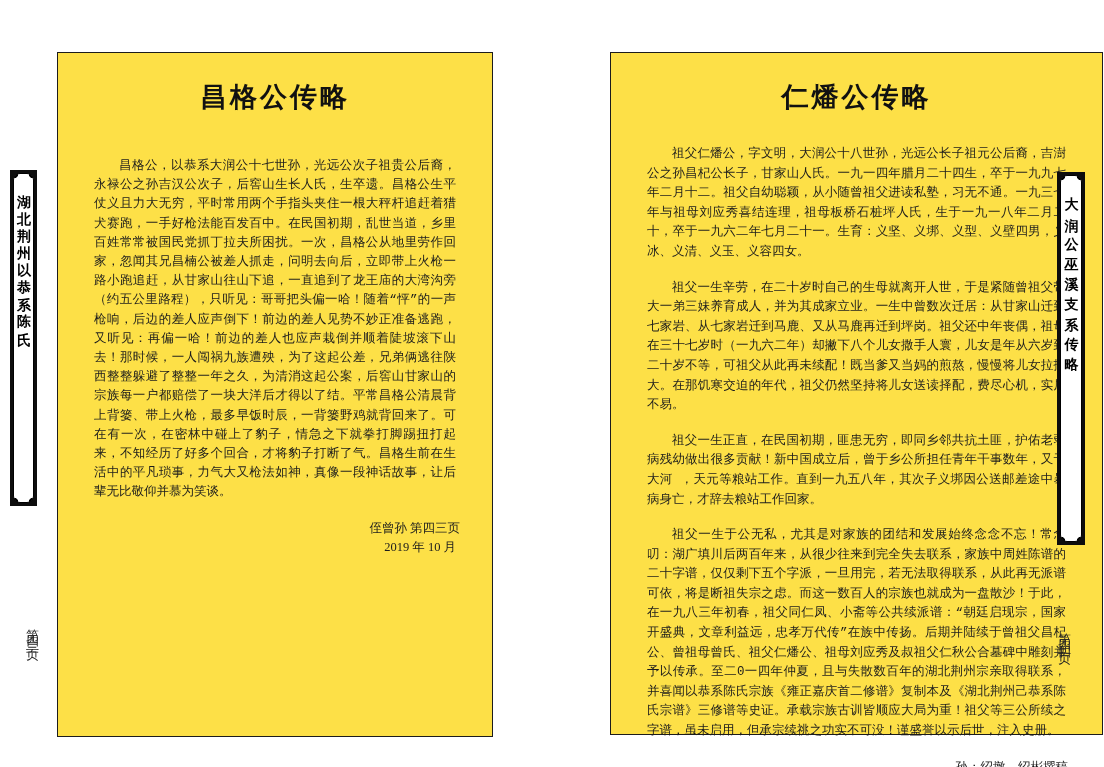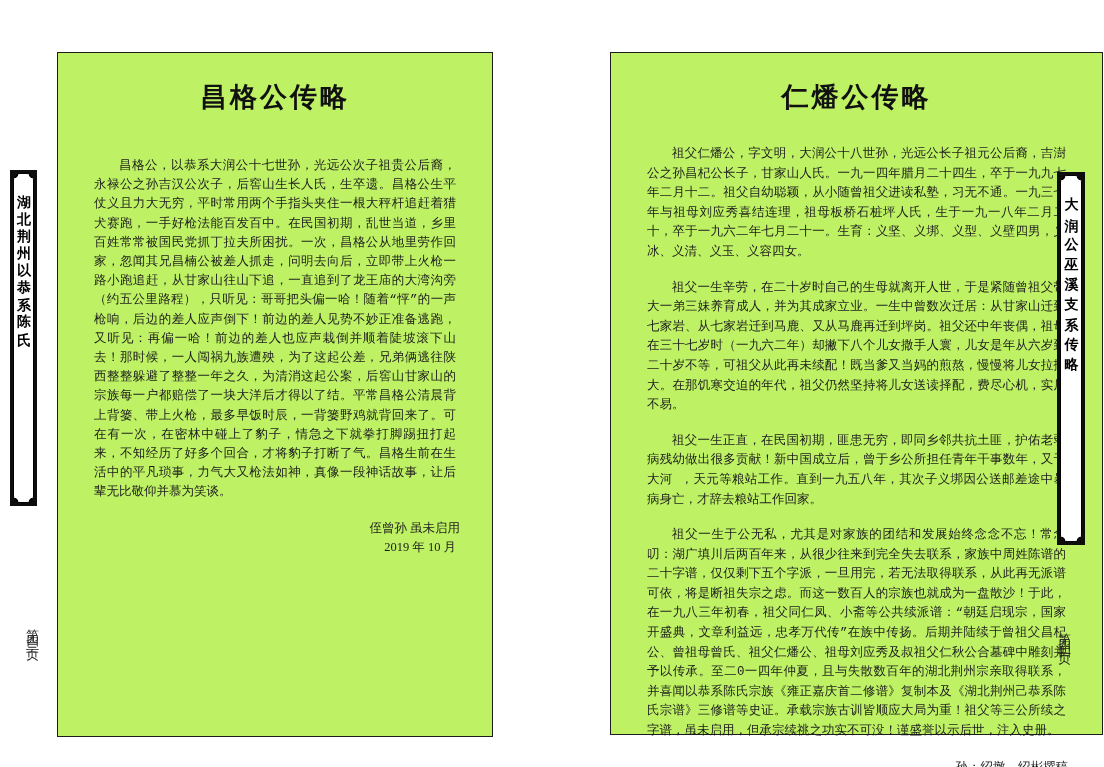--- a/index.html
+++ b/index.html
@@ -2,21 +2,21 @@
 <html><head>
 <meta charset="utf-8">
 <style>
   html,body{margin:0;padding:0;background:#ffffff;}
   .sheet{
     position:relative;width:1104px;height:767px;background:#ffffff;overflow:hidden;
     font-family:"Liberation Serif","DejaVu Serif",serif;color:#1a1a1a;
   }
   
   .page{
-    position:absolute;top:52px;background:#bef264;border:1.4px solid #1c1c1c;
+    position:absolute;top:52px;background:#fde047;border:1.4px solid #1c1c1c;
     box-sizing:border-box;padding:0 20px;
   }
   .page-left{left:57px;width:436px;height:685px;}
   .page-right{left:610px;width:493px;height:683px;}
   .page-title{
     font-family:"Liberation Sans","DejaVu Sans",sans-serif;
     font-weight:bold;font-size:27px;letter-spacing:3px;
     text-align:center;color:#111;margin:26px 0 42px;
   }
   .page-right .page-title{margin:26px 0 30px;}
@@ -72,21 +72,21 @@
 
   <div class="strip strip-left">
     <div class="strip-panel">
       <span class="strip-text">湖北荆州以恭系陈氏</span>
     </div>
   </div>
 
   <div class="page page-left">
     <h1 class="page-title">昌格公传略</h1>
     <p class="body-para">昌格公，以恭系大润公十七世孙，光远公次子祖贵公后裔，永禄公之孙吉汉公次子，后窖山生长人氏，生卒遗。昌格公生平仗义且力大无穷，平时常用两个手指头夹住一根大秤杆追赶着猎犬赛跑，一手好枪法能百发百中。在民国初期，乱世当道，乡里百姓常常被国民党抓丁拉夫所困扰。一次，昌格公从地里劳作回家，忽闻其兄昌楠公被差人抓走，问明去向后，立即带上火枪一路小跑追赶，从甘家山往山下追，一直追到了龙王庙的大湾沟旁（约五公里路程），只听见：哥哥把头偏一哈！随着“怦”的一声枪响，后边的差人应声倒下！前边的差人见势不妙正准备逃跑，又听见：再偏一哈！前边的差人也应声栽倒并顺着陡坡滚下山去！那时候，一人闯祸九族遭殃，为了这起公差，兄弟俩逃往陕西整整躲避了整整一年之久，为清消这起公案，后窖山甘家山的宗族每一户都赔偿了一块大洋后才得以了结。平常昌格公清晨背上背篓、带上火枪，最多早饭时辰，一背篓野鸡就背回来了。可在有一次，在密林中碰上了豹子，情急之下就拳打脚踢扭打起来，不知经历了好多个回合，才将豹子打断了气。昌格生前在生活中的平凡琐事，力气大又枪法如神，真像一段神话故事，让后辈无比敬仰并慕为笑谈。</p>
-    <span class="sig-line sig-name">侄曾孙 虽未启用</span>
+    <span class="sig-line sig-name">侄曾孙 第四三页</span>
     <span class="sig-line sig-date">2019 年 10 月</span>
   </div>
 
   <div class="page page-right">
     <h1 class="page-title">仁燔公传略</h1>
     <p class="body-para">祖父仁燔公，字文明，大润公十八世孙，光远公长子祖元公后裔，吉澍公之孙昌杞公长子，甘家山人氏。一九一四年腊月二十四生，卒于一九九七年二月十二。祖父自幼聪颖，从小随曾祖父进读私塾，习无不通。一九三七年与祖母刘应秀喜结连理，祖母板桥石桩坪人氏，生于一九一八年二月二十，卒于一九六二年七月二十一。生育：义坚、义垹、义型、义壁四男，义冰、义清、义玉、义容四女。</p>
     <p class="body-para">祖父一生辛劳，在二十岁时自己的生母就离开人世，于是紧随曾祖父带大一弟三妹养育成人，并为其成家立业。一生中曾数次迁居：从甘家山迁到七家岩、从七家岩迁到马鹿、又从马鹿再迁到坪岗。祖父还中年丧偶，祖母在三十七岁时（一九六二年）却撇下八个儿女撒手人寰，儿女是年从六岁到二十岁不等，可祖父从此再未续配！既当爹又当妈的煎熬，慢慢将儿女拉扯大。在那饥寒交迫的年代，祖父仍然坚持将儿女送读择配，费尽心机，实属不易。</p>
     <p class="body-para">祖父一生正直，在民国初期，匪患无穷，即同乡邻共抗土匪，护佑老弱病残幼做出很多贡献！新中国成立后，曾于乡公所担任青年干事数年，又于大河 ，天元等粮站工作。直到一九五八年，其次子义垹因公送邮差途中暴病身亡，才辞去粮站工作回家。</p>
     <p class="body-para">祖父一生于公无私，尤其是对家族的团结和发展始终念念不忘！常念叨：湖广填川后两百年来，从很少往来到完全失去联系，家族中周姓陈谱的二十字谱，仅仅剩下五个字派，一旦用完，若无法取得联系，从此再无派谱可依，将是断祖失宗之虑。而这一数百人的宗族也就成为一盘散沙！于此，在一九八三年初春，祖父同仁凤、小斋等公共续派谱：“朝廷启现宗，国家开盛典，文章利益远，忠孝万代传”在族中传扬。后期并陆续于曾祖父昌杞公、曾祖母曾氏、祖父仁燔公、祖母刘应秀及叔祖父仁秋公合墓碑中雕刻并予以传承。至二0一四年仲夏，且与失散数百年的湖北荆州宗亲取得联系，并喜闻以恭系陈氏宗族《雍正嘉庆首二修谱》复制本及《湖北荆州己恭系陈氏宗谱》三修谱等史证。承载宗族古训皆顺应大局为重！祖父等三公所续之字谱，虽未启用，但承宗续祧之功实不可没！谨盛誉以示后世，注入史册。</p>
     <span class="sig-line sig-name">孙：绍墩、绍彬撰稿</span>

